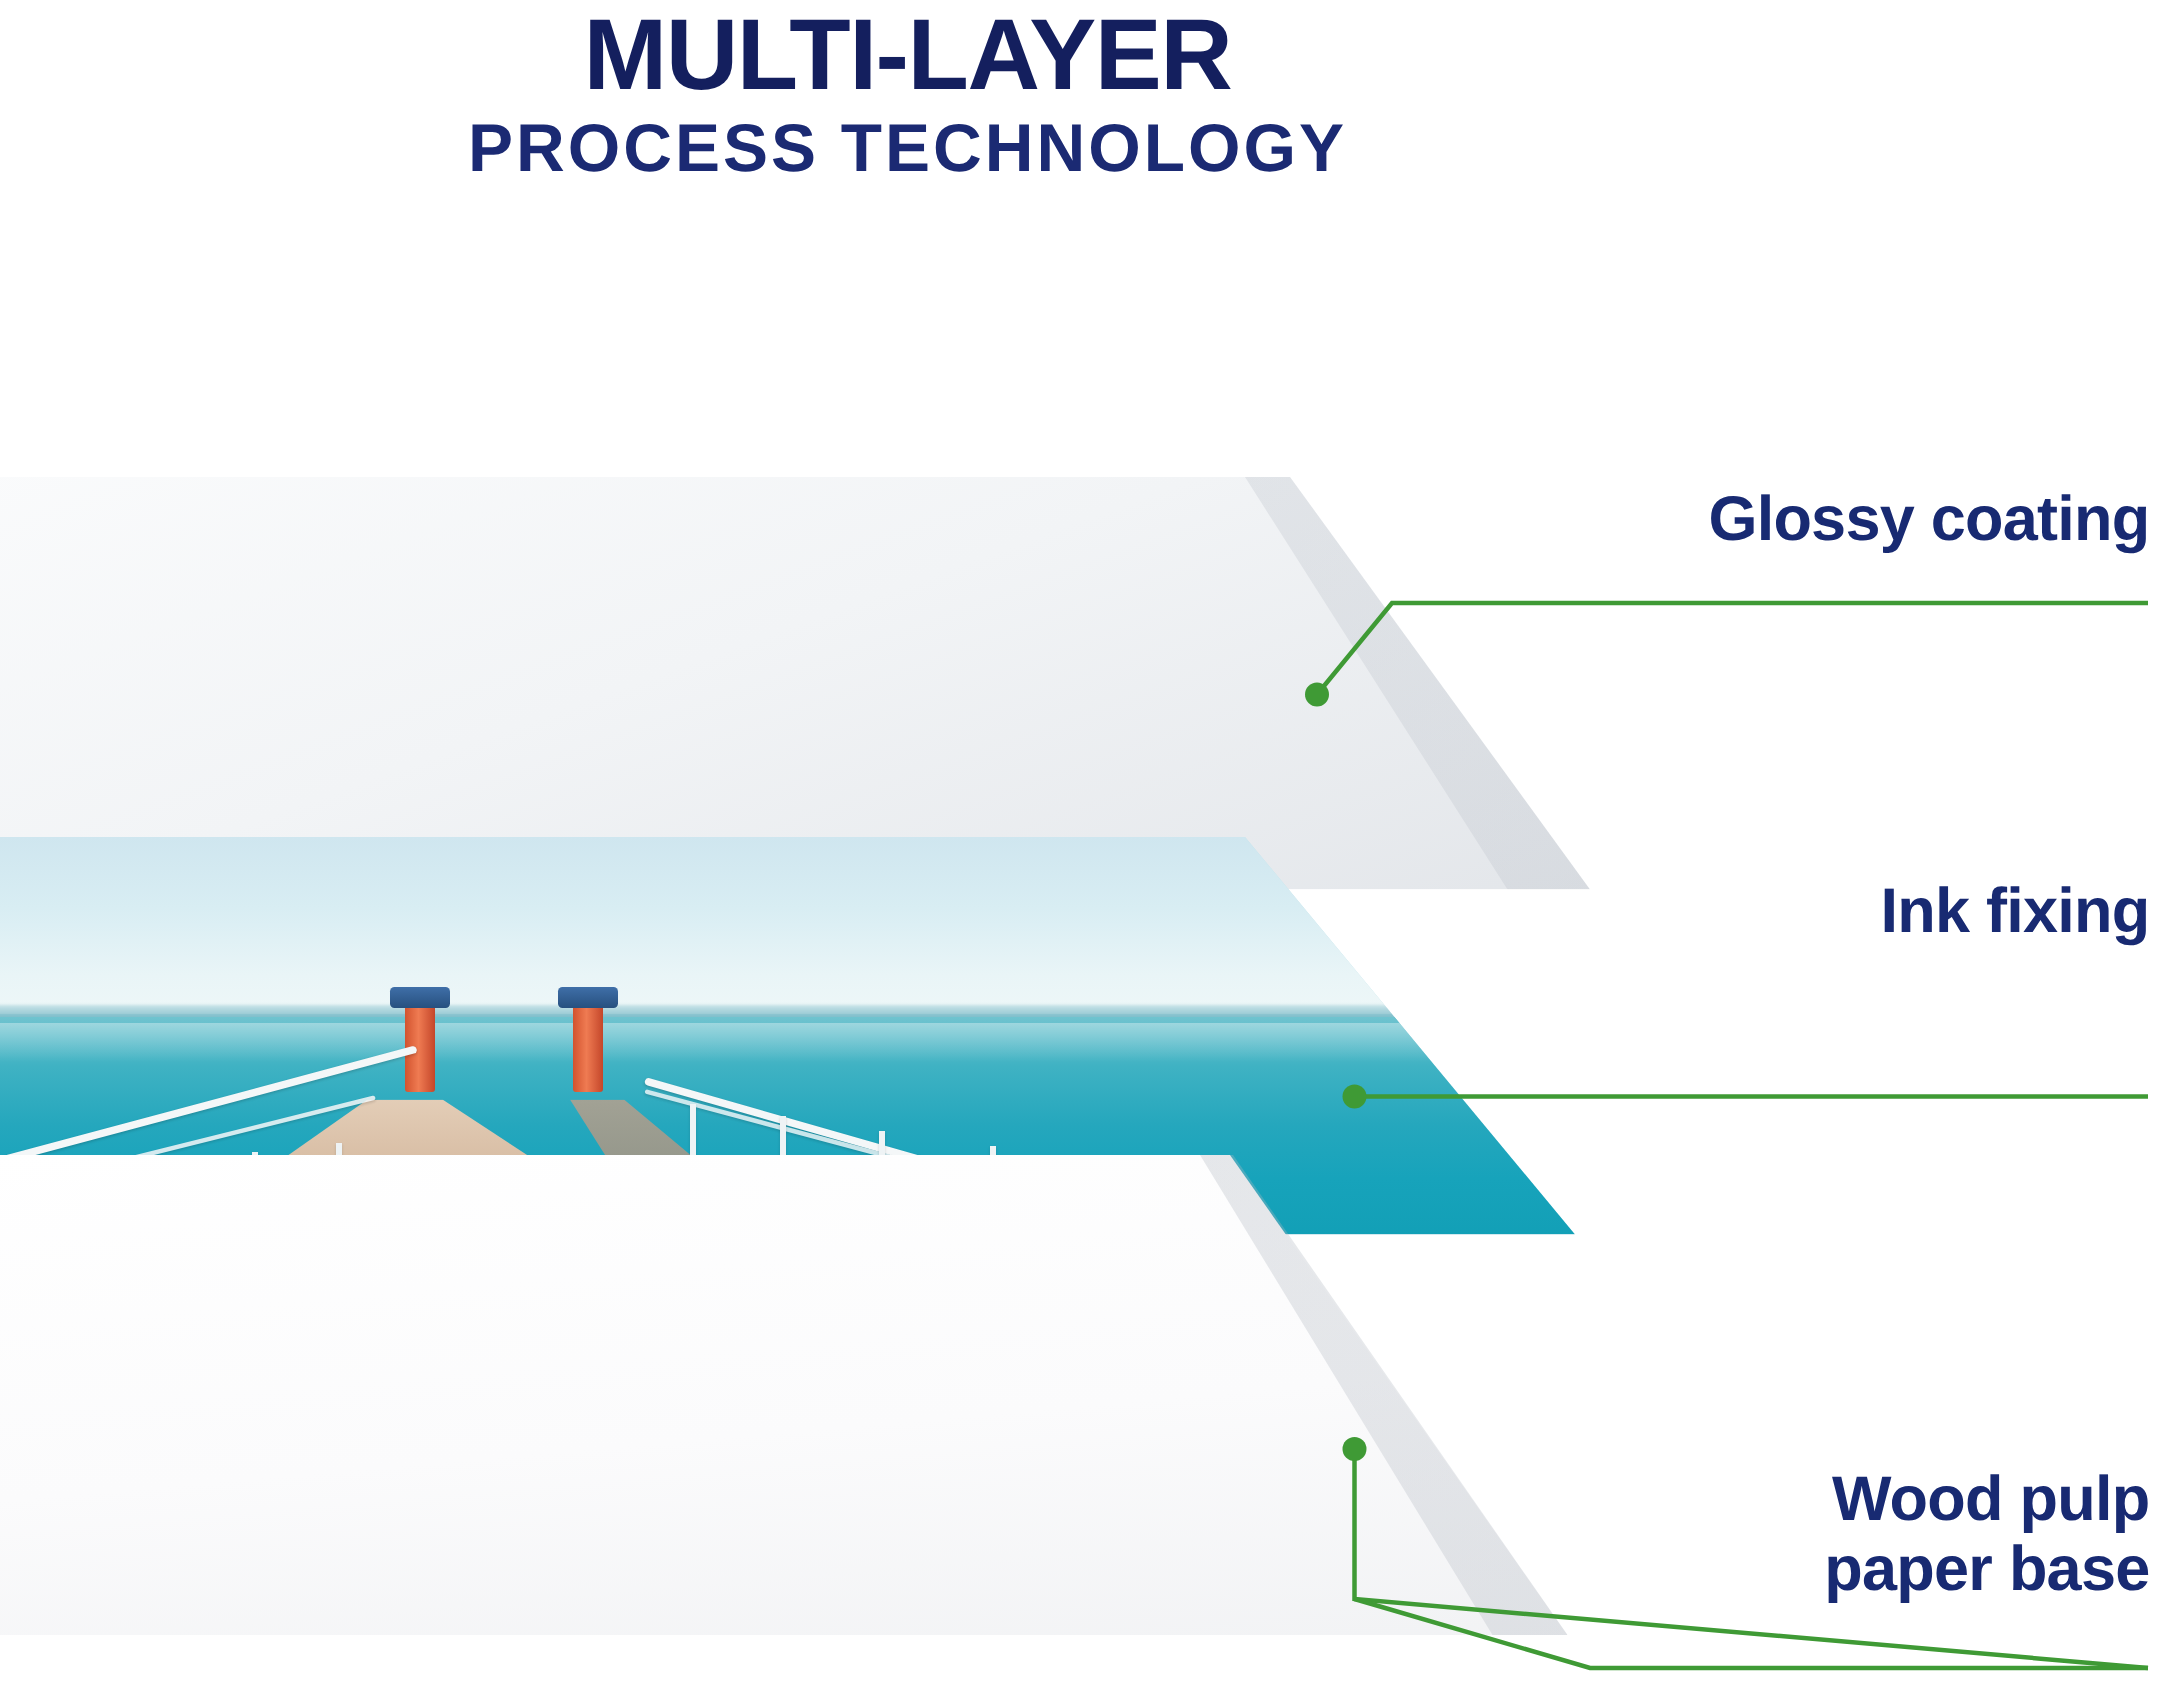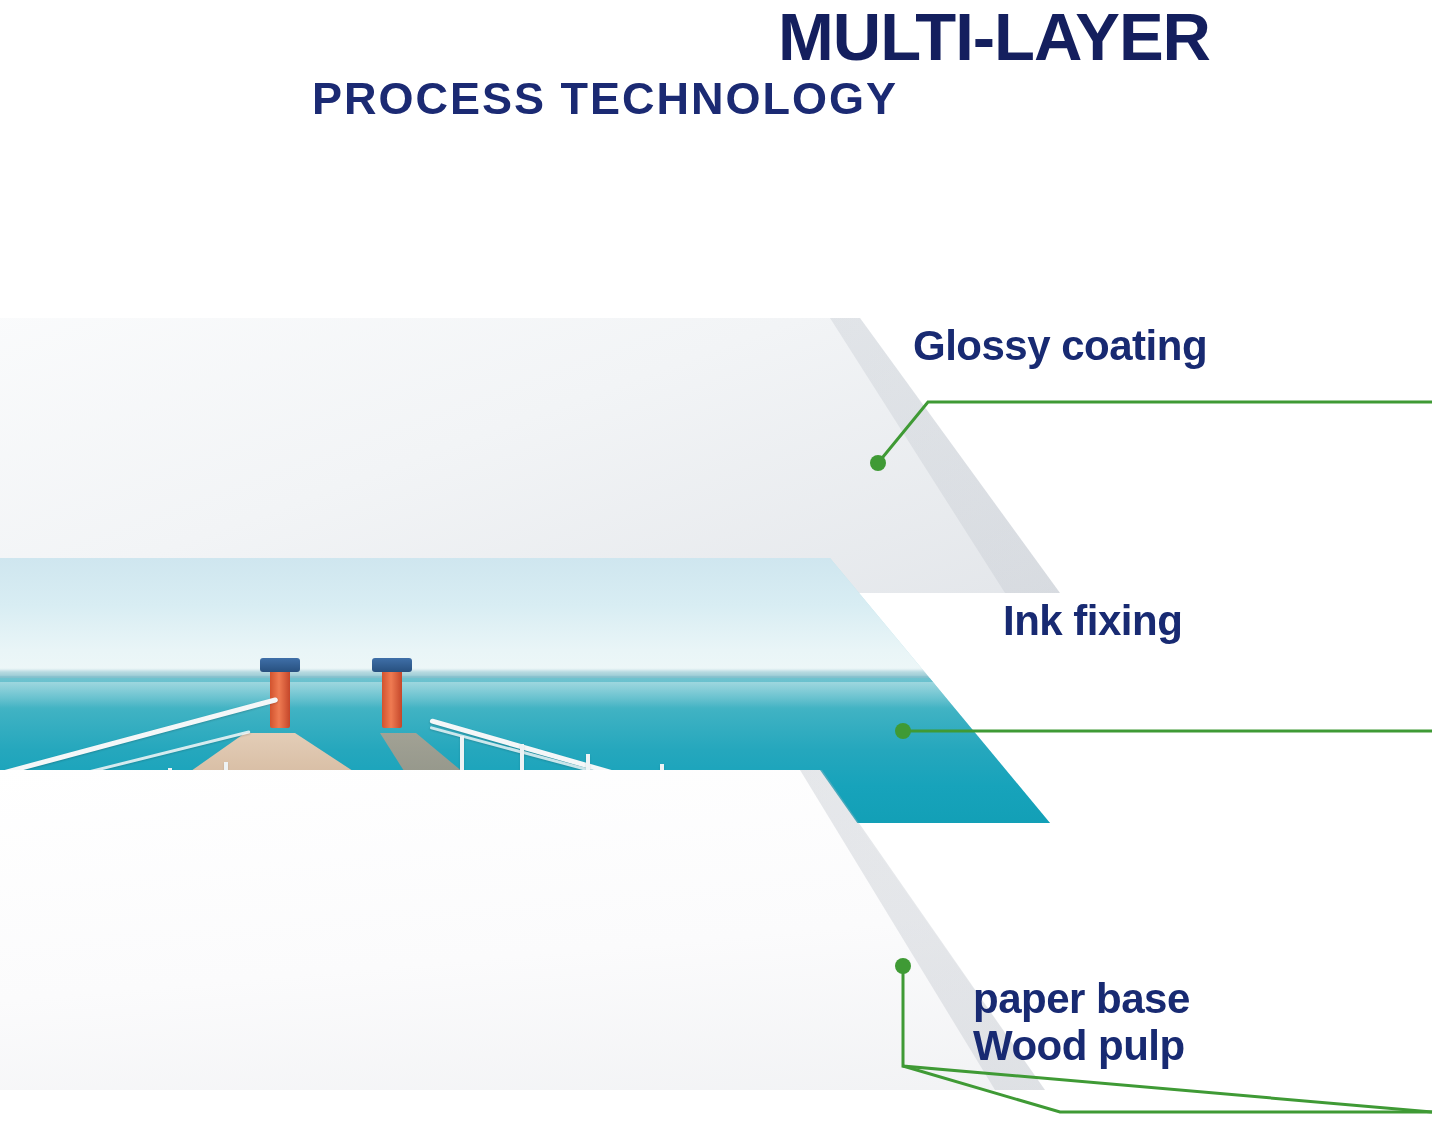--- a/index.html
+++ b/index.html
@@ -23,21 +23,20 @@
     width: 1210px;
     text-align: center;
   }
   #title-main {
     font-size: 67px;
     font-weight: bold;
     letter-spacing: -1px;
     color: #141f5e;
     line-height: 1.05;
     margin-top: 2px;
-    text-align: right;
   }
   #title-sub {
     font-size: 45px;
     font-weight: bold;
     letter-spacing: 2px;
     color: #1b2a73;
     line-height: 1.2;
   }
 
   
@@ -189,23 +188,24 @@
   }
 
   
   .callout-label {
     position: absolute;
     color: #182a72;
     font-weight: bold;
     font-size: 42px;
     line-height: 1.12;
     letter-spacing: -0.5px;
+    text-align: right;
   }
   #label-gloss { right: 12px; top: 322px; width: 520px; }
-  #label-ink   { right: 12px; top: 583px; width: 430px; margin-top: 14px; }
+  #label-ink   { right: 12px; top: 583px; width: 430px; }
   #label-base  { right: 12px; top: 975px; width: 460px; }
 
   svg#leaders {
     position: absolute;
     left: 0; top: 0;
     width: 1445px; height: 1130px;
     pointer-events: none;
   }
 </style>
 </head>
@@ -267,15 +267,15 @@
 
 <div class="callout-label" id="label-gloss">
   <span>Glossy coating</span>
 </div>
 
 <div class="callout-label" id="label-ink">
   <div>Ink fixing</div>
 </div>
 
 <div class="callout-label" id="label-base">
+  <div>Wood pulp</div>
   <div>paper base</div>
-  <div>Wood pulp</div>
 </div>
 
 </body></html>

